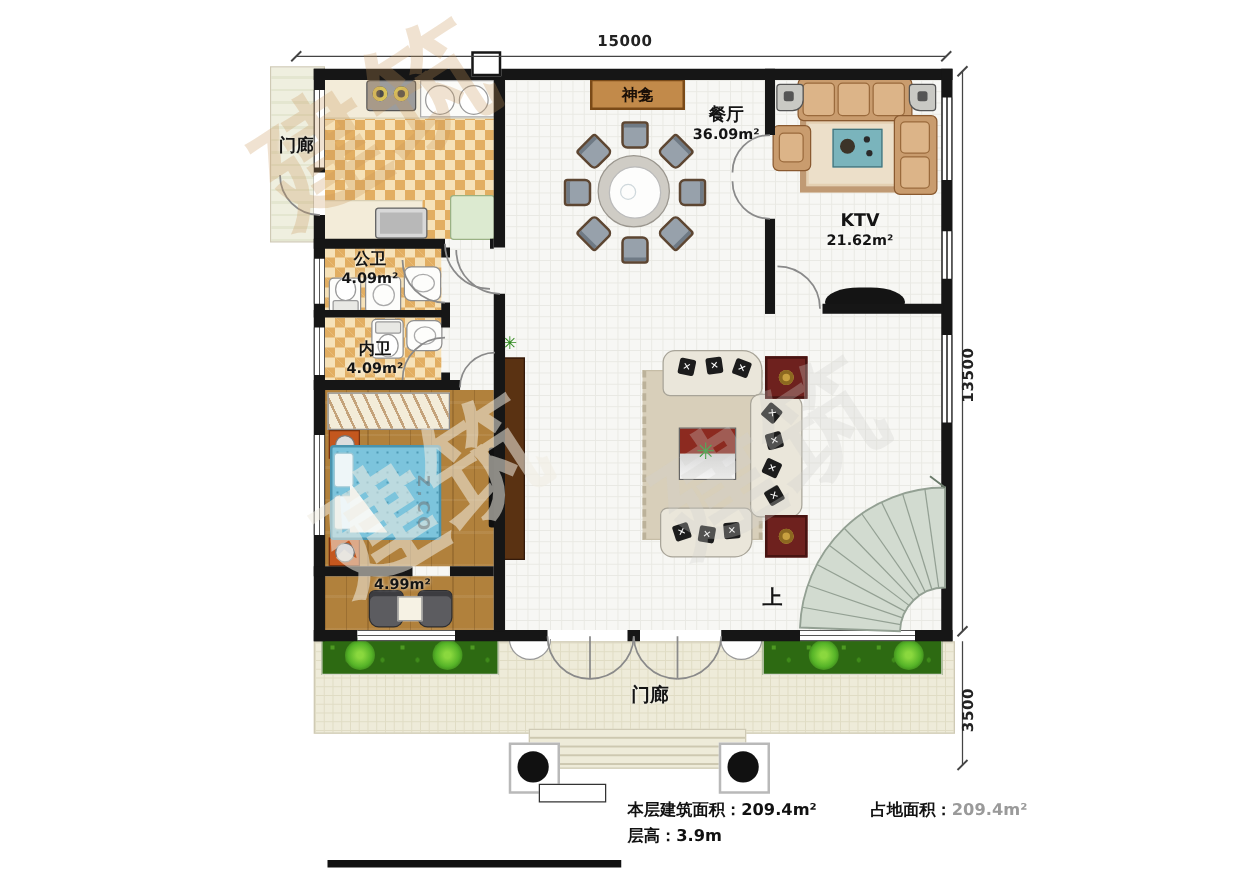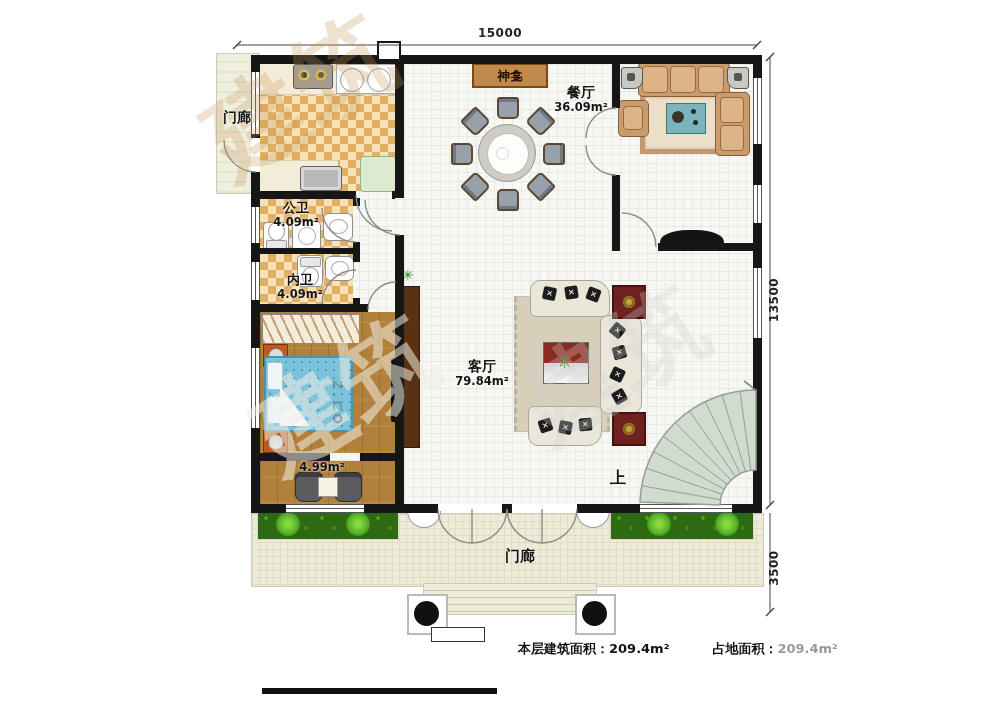--- a/index.html
+++ b/index.html
@@ -294,49 +294,52 @@
   <div class="wm" style="left:520px;top:300px;font-size:96px;color:rgba(210,210,205,.30);transform:rotate(-33deg);">建筑</div>
   <div class="wm" style="left:330px;top:380px;font-size:13px;color:rgba(110,110,110,.5);writing-mode:vertical-rl;letter-spacing:3px;">Z.CO</div>
 
   <div class="rlabel" style="left:215px;top:109px;width:44px;">
     <span class="rname">门廊</span>
   </div>
   <div class="rlabel" style="left:531px;top:84px;width:100px;">
     <span class="rname">餐厅</span>
     <span class="rarea">36.09m²</span>
   </div>
+  <div class="rlabel" style="left:638px;top:169px;width:100px;">
+    <span class="rname">KTV</span>
+    <span class="rarea">21.62m²</span>
+  </div>
   <div class="rlabel" style="left:252px;top:200px;width:88px;">
     <span class="rname" style="font-size:13px;">公卫</span>
     <span class="rarea">4.09m²</span>
   </div>
   <div class="rlabel" style="left:256px;top:272px;width:88px;">
     <span class="rname" style="font-size:13px;">内卫</span>
     <span class="rarea">4.09m²</span>
   </div>
   <div class="rlabel" style="left:272px;top:461px;width:100px;">
     <span class="rarea">4.99m²</span>
   </div>
-  <div class="rlabel" style="left:432px;top:358px;width:100px;">
-    <span class="rname">客厅</span>
-    <span class="rarea">79.84m²</span>
-  </div>
   <div class="rlabel" style="left:604px;top:468px;width:28px;font-size:16px;">
     <span>上</span>
   </div>
   <div class="rlabel" style="left:470px;top:547px;width:100px;font-size:15px;">
     <span>门廊</span>
   </div>
 
   <div class="dim" style="left:467px;top:26px;width:66px;">15000</div>
   <div class="dim" style="left:745px;top:292px;width:60px;height:16px;transform:rotate(-90deg);">13500</div>
   <div class="dim" style="left:745px;top:560px;width:60px;height:16px;transform:rotate(-90deg);">3500</div>
 
   <div class="abs" style="left:431px;top:627px;width:52px;height:13px;border:1.5px solid #333;background:#fff;"></div>
   <div class="abs" style="left:262px;top:688px;width:235px;height:6px;background:#111;"></div>
-  <div class="titleblock" style="left:502px;top:638px;font-size:13px;font-weight:bold;line-height:1.65;margin-left:16px;">
+  <div class="titleblock" style="left:502px;top:638px;font-size:13px;font-weight:bold;line-height:1.65;">
     <div>
       <span>本层建筑面积：</span><span>209.4m²</span>
       <span style="display:inline-block;width:34px;"></span>
       <span>占地面积：</span><span style="color:#9a9a9a;">209.4m²</span>
     </div>
+    <div>
+      <span>层高：</span><span>3.9m</span>
+    </div>
   </div>
 
 </div>
 
 </body></html>

